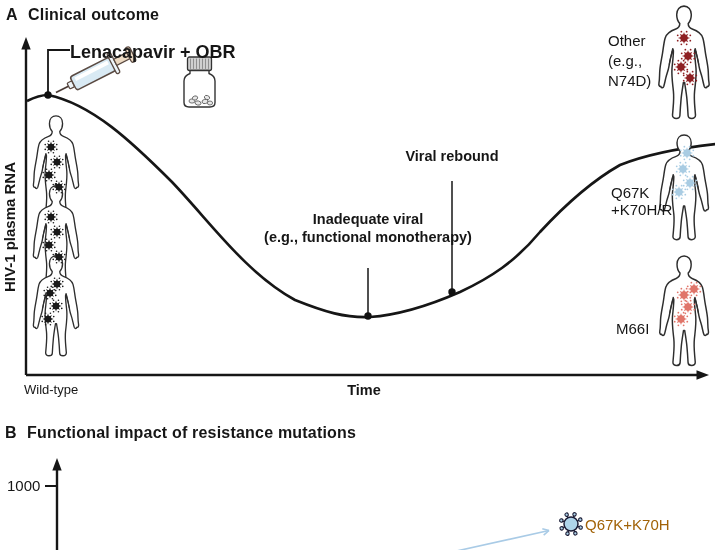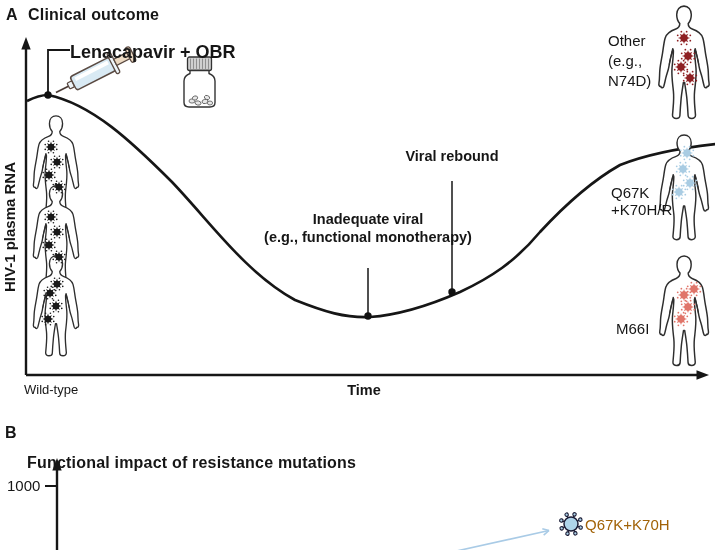--- a/index.html
+++ b/index.html
@@ -269,19 +269,19 @@
   </div>
 
   <div class="abs mut-label" style="left:611px;top:184px;line-height:17px;">
     <div>Q67K</div>
     <div>+K70H/R</div>
   </div>
 
   <div class="abs mut-label" style="left:616px;top:297px;margin-top:22px;">M66I</div>
 
   <div class="abs panel-title" style="left:5px;top:424px;">B</div>
-  <div class="abs panel-title" style="left:27px;top:424px;margin-top:30px;">Functional impact of resistance mutations</div>
+  <div class="abs panel-title" style="left:27px;top:424px;">Functional impact of resistance mutations</div>
 
   <div class="abs" style="left:7px;top:477px;width:36px;text-align:left;font-size:15px;">1000</div>
 
   <div class="abs" style="left:585px;top:516px;font-size:15px;color:#a16207;">Q67K+K70H</div>
 
 </div>
 
 </body></html>

